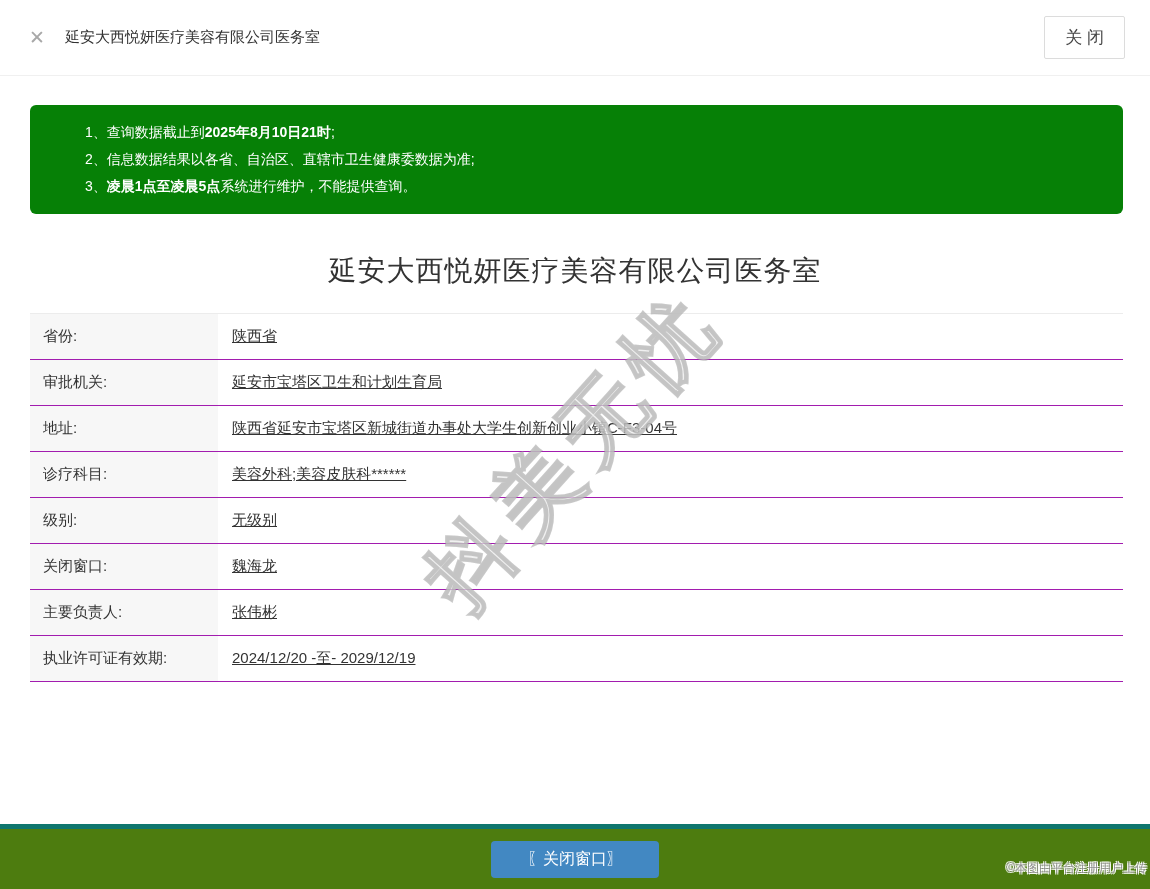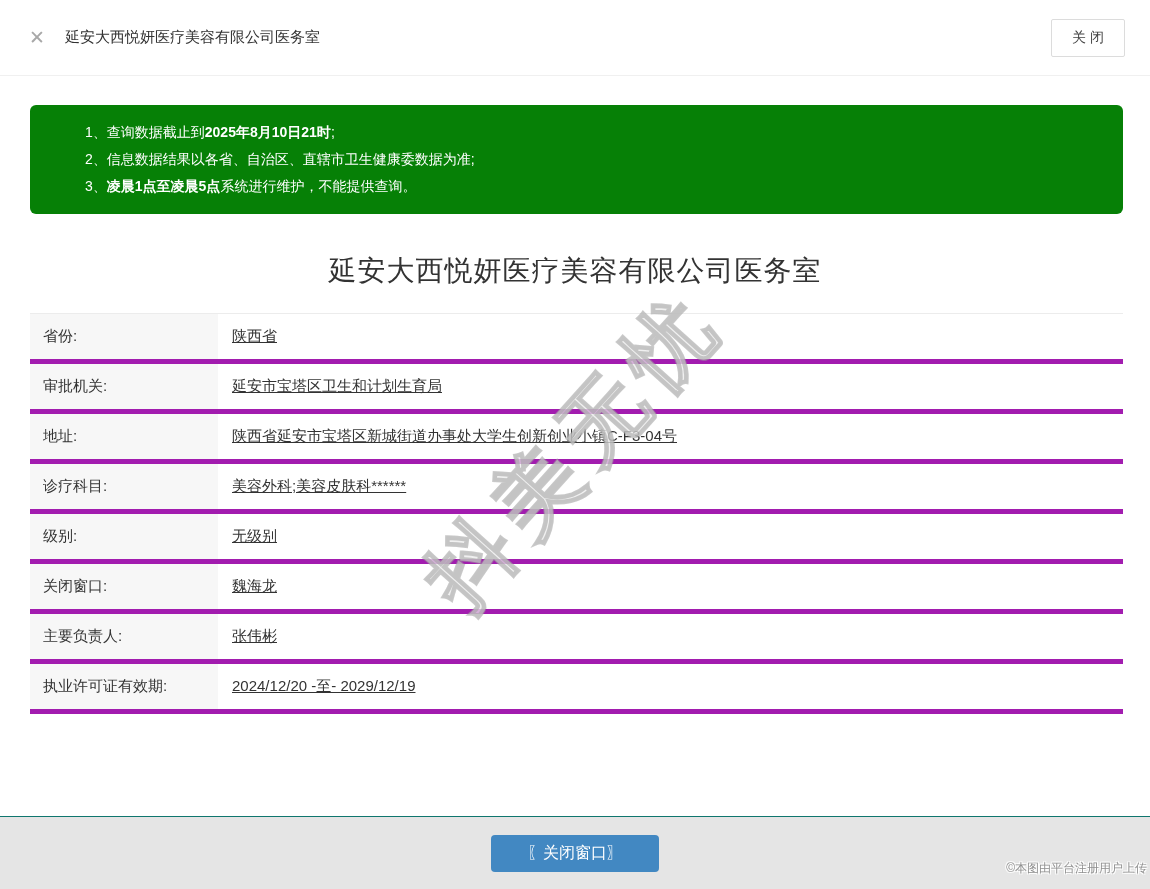--- a/index.html
+++ b/index.html
@@ -6,50 +6,50 @@
   html,body { width:1150px; height:889px; background:#fff; overflow:hidden;
     font-family:"Liberation Sans","DejaVu Sans",sans-serif; color:#333; }
   .page { position:relative; width:1150px; height:889px; background:#fff; }
 
   
   .header { height:76px; display:flex; align-items:center; padding:0 25px;
     border-bottom:1px solid #f0f0f0; background:#fff; }
   .close-x { font-size:19px; color:#a8a8a8; cursor:pointer; padding:0 4px; line-height:1; }
   .header-title { font-size:15px; color:#333; margin-left:16px; }
   .header-spacer { flex:1; }
-  .close-btn { background:#fff; border:1px solid #dcdcdc; color:#444; font-size:14px;
+  .close-btn { background:#fff; border:1px solid #dcdcdc; color:#444; font-size:17px;
     padding:9px 20px; cursor:pointer; border-radius:2px; font-family:inherit; }
 
   
   .notice { margin:29px 27px 0 30px; background:#068006; border-radius:6px;
     color:#fff; font-size:14px; padding:14px 20px 14px 55px; line-height:27px; }
   .notice b { font-weight:bold; }
 
   
   .main-title { text-align:center; font-size:28px; font-weight:400; color:#333;
     margin-top:38px; letter-spacing:1px; }
 
   
   .info-table { margin:23px 27px 0 30px; border-top:1px solid #ececec; }
-  .trow { display:flex; align-items:flex-start; border-bottom:5px solid #a21caf; min-height:46px; }
+  .trow { display:flex; align-items:flex-start; border-bottom:1px solid #a21caf; min-height:46px; }
   .tlabel { width:188px; flex:0 0 188px; background:#f7f7f7; font-size:15px; color:#333;
     padding:13px 0 13px 13px; }
   .tvalue { flex:1; font-size:15px; color:#333; padding:13px 10px 13px 14px;text-decoration:underline; }
 
   
   .watermark { position:absolute; left:355px; top:280px; width:440px; height:340px;
     display:flex; align-items:center; justify-content:center;
     transform:rotate(-48deg); pointer-events:none;
     font-size:84px; letter-spacing:14px; font-weight:bold;
     color:rgba(255,255,255,0.55); -webkit-text-stroke:2px rgba(160,160,160,0.55);
     text-shadow:0 0 1px rgba(170,170,170,0.4); white-space:nowrap; }
 
   
-  .footer { position:absolute; left:0; right:0; bottom:0; height:73px;
-    border-top:1px solid #0f766e; display:flex; align-items:center; justify-content:center; background:#e5e5e5; }
+  .footer { position:absolute; left:0; right:0; bottom:0; height:65px;
+    border-top:5px solid #0f766e; display:flex; align-items:center; justify-content:center; background:#4d7c0f; }
   .close-window-btn { background:#4288c2; color:#fff; border:none; border-radius:4px;
     font-size:16px; padding:8px 36px; cursor:pointer; font-family:inherit; }
 
   .copyright { position:absolute; right:3px; bottom:12px; font-size:12px; color:#8f8f8f;
     text-shadow:-1px -1px 0 #fff, 1px -1px 0 #fff, -1px 1px 0 #fff, 1px 1px 0 #fff; }
 </style>
 </head>
 <body>
 
 <div class="page">

